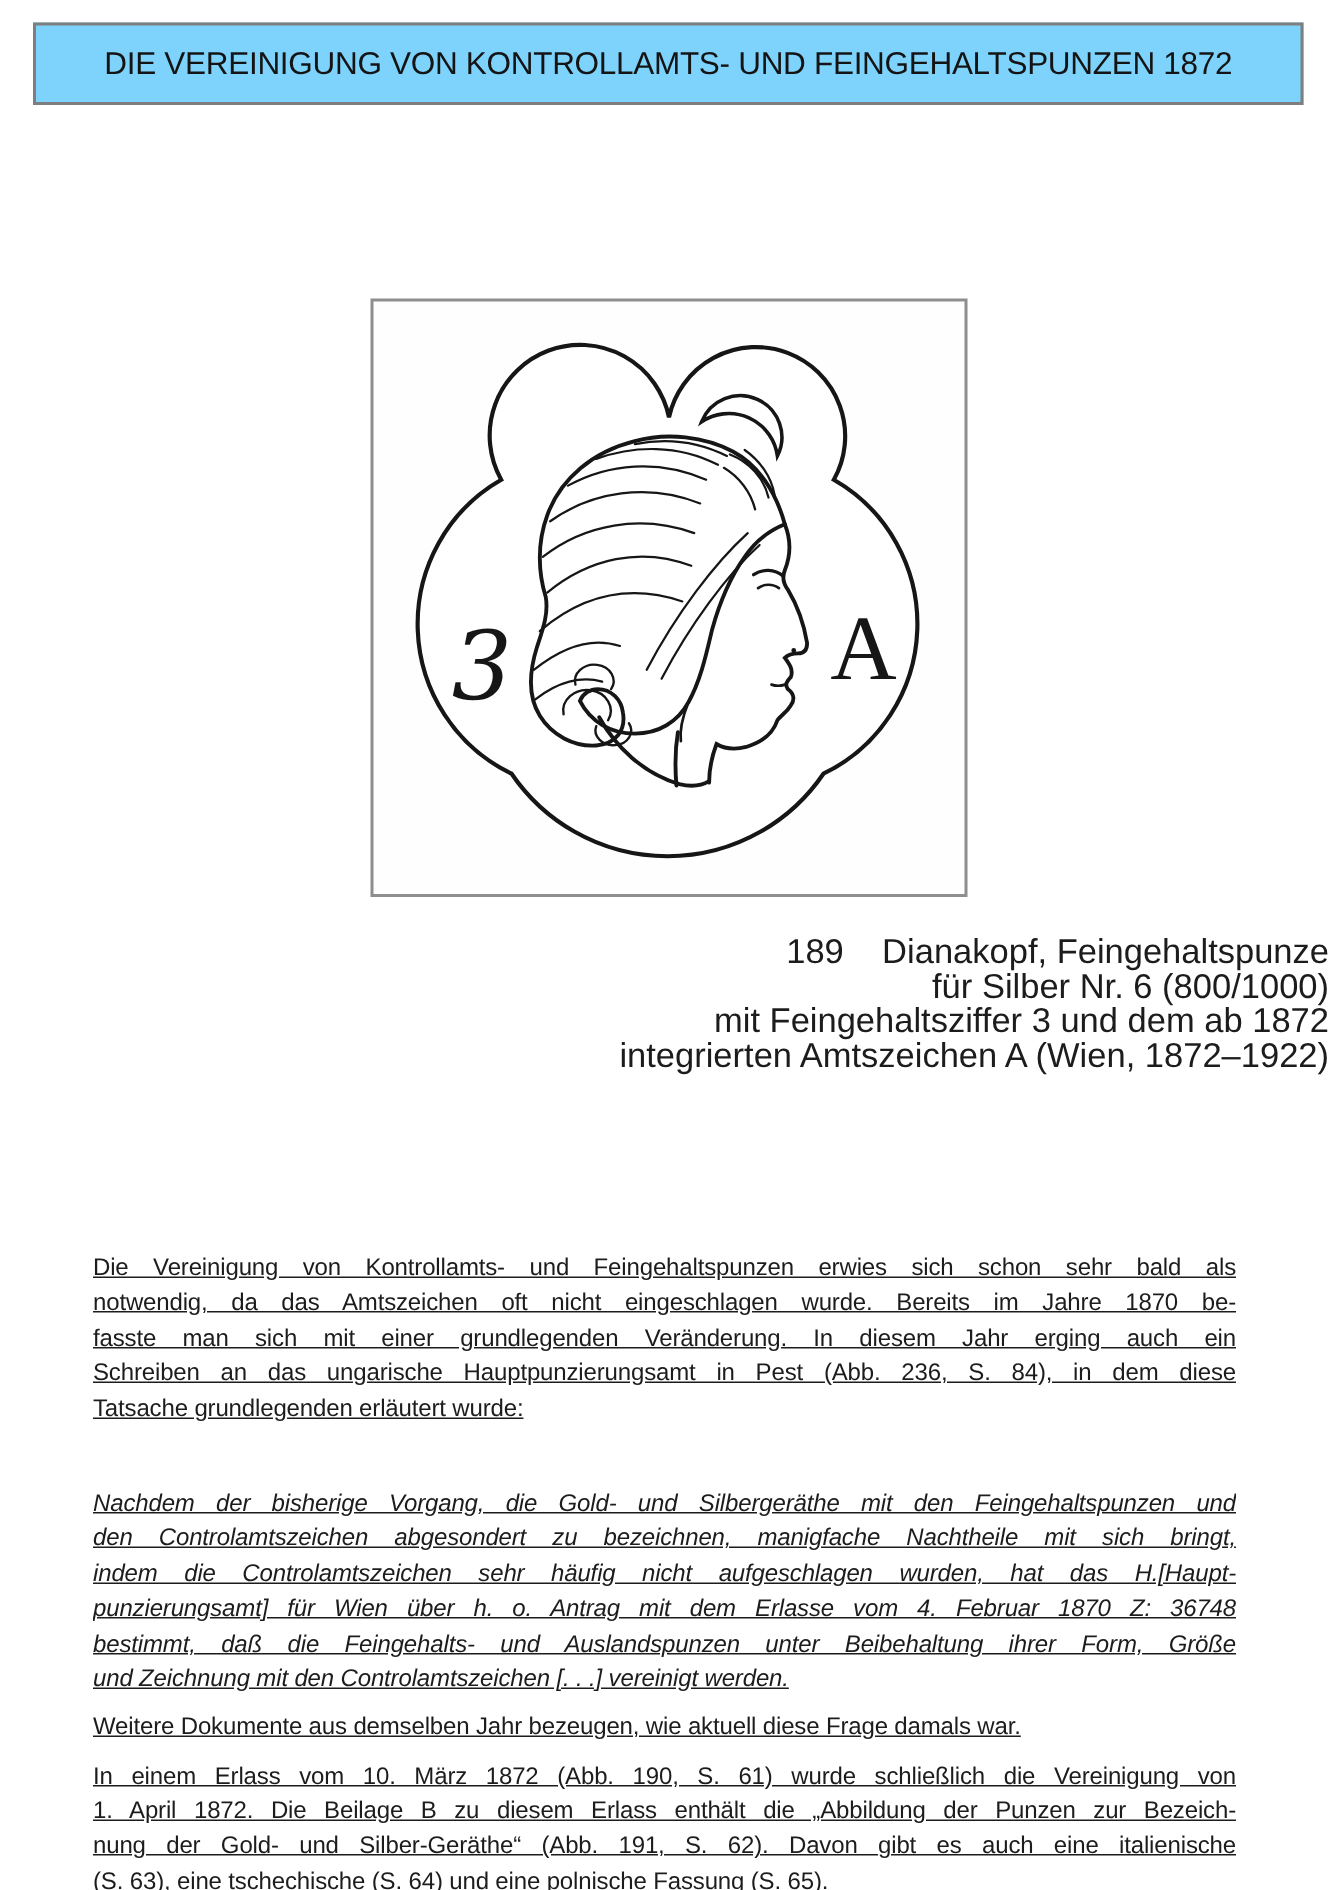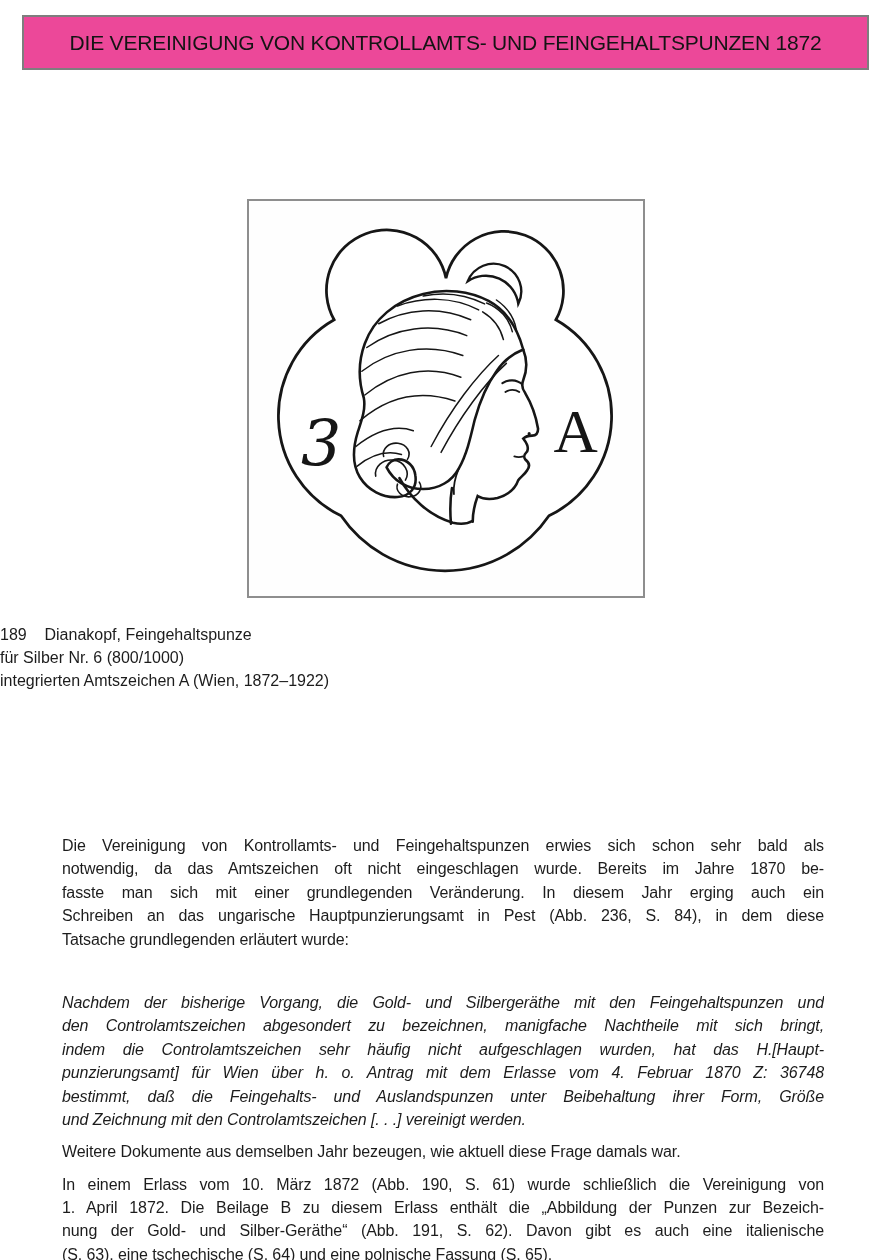--- a/index.html
+++ b/index.html
@@ -10,56 +10,57 @@
     color:#1c1c1c;
     position:relative;
     overflow:hidden;
   }
   
   .header-box{
     position:absolute;left:22px;top:15px;
     width:843px;height:51px;
     border:2px solid #7e7e7e;
     display:flex;align-items:center;justify-content:center;
-    background:#ec4899;
+    background:#7dd3fc;
   }
   .header-title{
     font-size:21px;
     letter-spacing:-0.2px;
     white-space:nowrap;
     color:#141414;
   }
   
   .stamp-frame{
     position:absolute;left:247px;top:199px;
     width:394px;height:395px;
     border:2px solid #8e8e8e;
     background:#fefefe;
   }
   .stamp-frame svg{display:block;width:394px;height:395px;}
   .figure-caption{
     position:absolute;left:0;top:623px;width:886px;
-    text-align:left;
-    font-size:16px;line-height:23px;
+    text-align:right;
+    font-size:23px;line-height:23px;
     color:#1c1c1c;
   }
   .cap-line{white-space:pre;}
   
   .body-text{
     position:absolute;left:62px;top:834px;width:762px;
     font-size:16px;line-height:23.4px;
     letter-spacing:-0.1px;
   }
   .para{margin:0 0 9px 0;}
   .para.italic{font-style:italic;margin-top:40px;}
   .line{
     text-align:justify;
     text-align-last:justify;
     height:23.4px;
     overflow:hidden;
+    text-decoration:underline;
   }
   .line.last{text-align-last:left;}
 </style>
 </head>
 <body>
 
 <div class="header-box">
   <span class="header-title">DIE VEREINIGUNG VON KONTROLLAMTS- UND FEINGEHALTSPUNZEN 1872</span>
 </div>
 
@@ -115,20 +116,21 @@
 
     <text x="73" y="268" text-anchor="middle" fill="#161616" font-family="DejaVu Serif, serif" font-style="italic" font-size="64">3</text>
 
     <text x="330" y="254" text-anchor="middle" fill="#161616" font-family="Liberation Serif, serif" font-size="62">A</text>
   </svg>
 </div>
 
 <div class="figure-caption">
     <div class="cap-line">189    Dianakopf, Feingehaltspunze</div>
     <div class="cap-line">für Silber Nr. 6 (800/1000)</div>
+    <div class="cap-line">mit Feingehaltsziffer 3 und dem ab 1872</div>
     <div class="cap-line">integrierten Amtszeichen A (Wien, 1872–1922)</div>
   </div>
 
 <div class="body-text">
     <div class="para normal">
       <div class="line">Die Vereinigung von Kontrollamts- und Feingehaltspunzen erwies sich schon sehr bald als</div>
       <div class="line">notwendig, da das Amtszeichen oft nicht eingeschlagen wurde. Bereits im Jahre 1870 be-</div>
       <div class="line">fasste man sich mit einer grundlegenden Veränderung. In diesem Jahr erging auch ein</div>
       <div class="line">Schreiben an das ungarische Hauptpunzierungsamt in Pest (Abb. 236, S. 84), in dem diese</div>
       <div class="line last">Tatsache grundlegenden erläutert wurde:</div>

